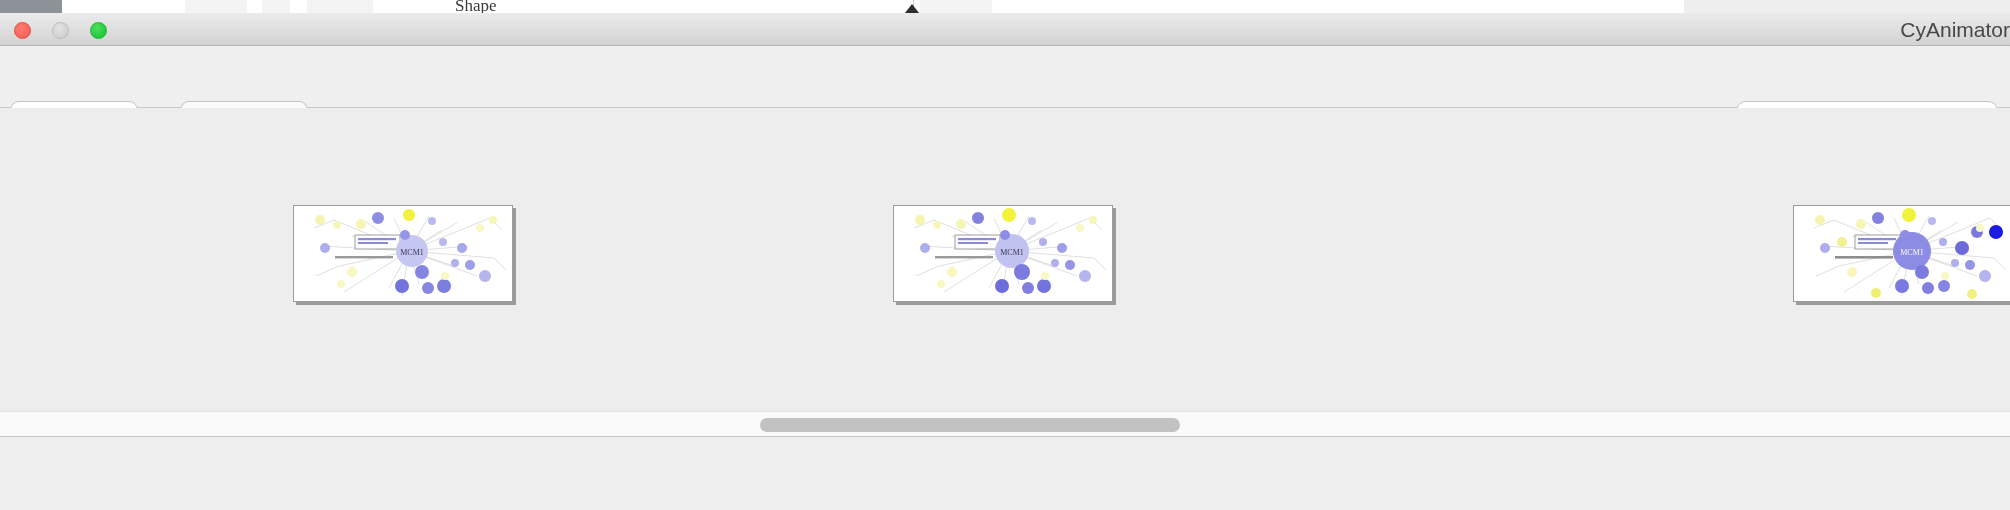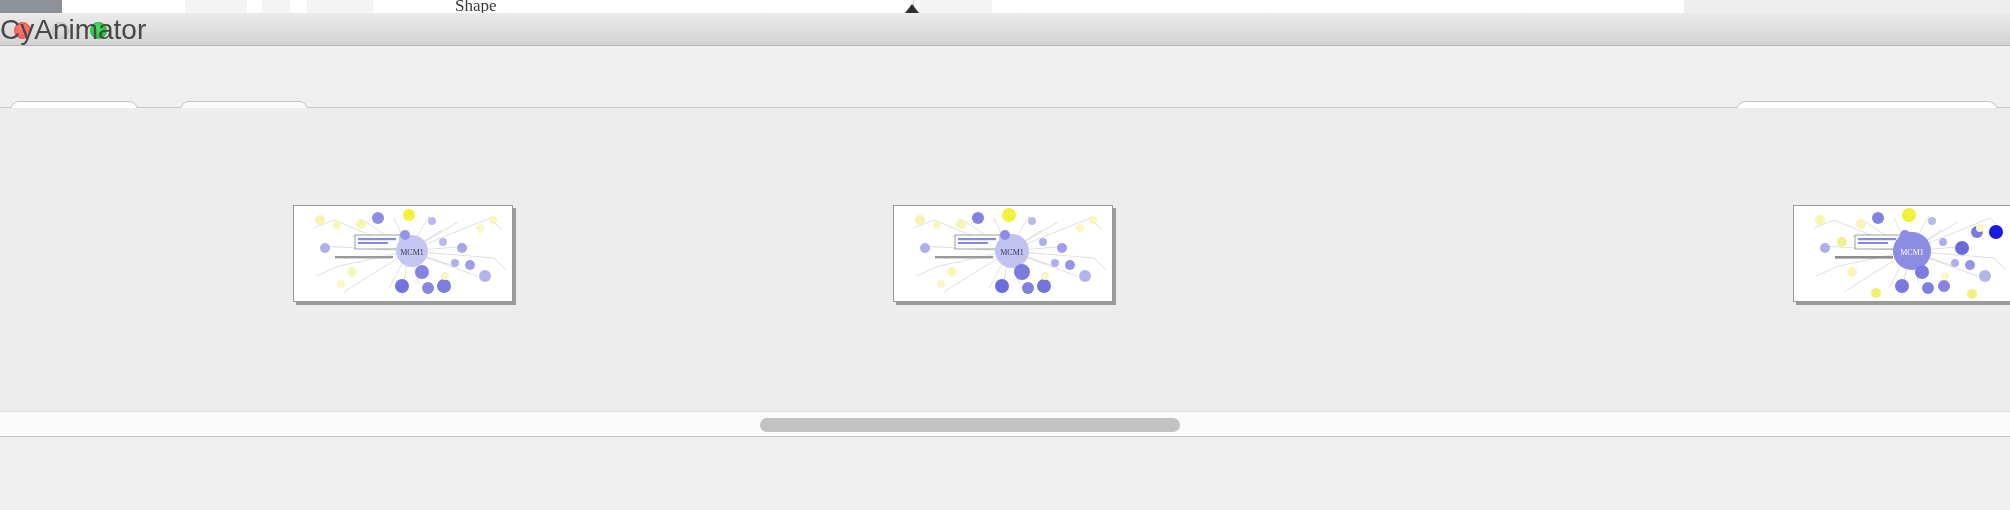--- a/index.html
+++ b/index.html
@@ -25,21 +25,21 @@
     background:linear-gradient(to bottom,#ebebeb 0%,#dedede 55%,#d2d2d2 100%);
     border-bottom:1px solid #b4b4b4;
     box-sizing:border-box;
   }
   .traffic{position:absolute;top:9px;display:block;width:17px;height:17px;border-radius:50%;box-sizing:border-box;}
   .tl-close{left:14px;background:radial-gradient(circle at 40% 33%,#ff7b70,#f9655a 70%,#e0483e);border:1px solid #dd4f46;}
   .tl-min{left:52px;background:radial-gradient(circle at 40% 33%,#e2e2e2,#d2d2d2 70%,#c0c0c0);border:1px solid #bdbdbd;}
   .tl-max{left:90px;background:radial-gradient(circle at 40% 33%,#4ddf5c,#23c83c 70%,#17ad2e);border:1px solid #21b437;}
   .win-title{
     position:absolute;left:0;top:0;width:2010px;height:33px;line-height:33px;
-    text-align:left;font-size:28px;color:#484848;
+    text-align:right;font-size:21px;color:#484848;
   }
 
   
   .toolbar{
     position:absolute;left:0;top:46px;width:2010px;height:62px;
     background:#efefef;border-bottom:1px solid #c9c9c9;box-sizing:border-box;
   }
   .tb-btn{
     position:absolute;box-sizing:border-box;
     border:1px solid #c4c4c4;border-radius:9px;

